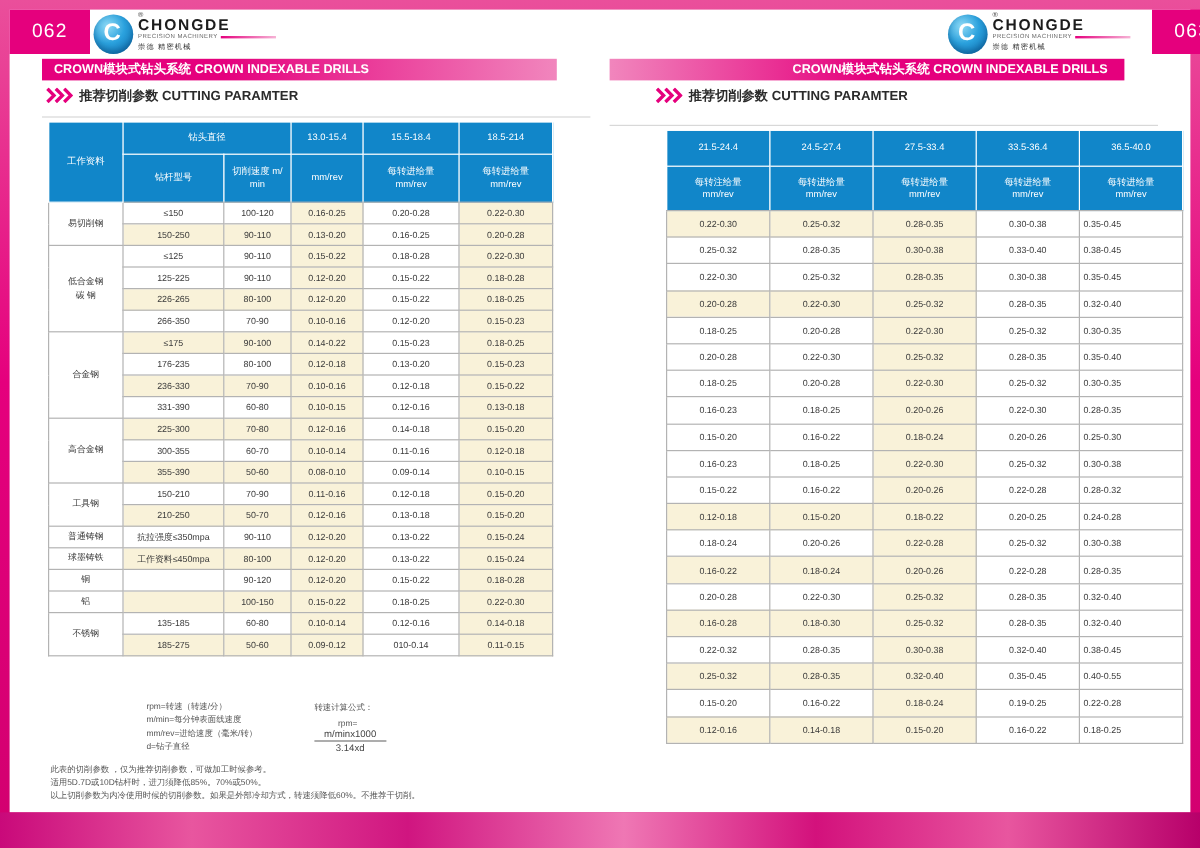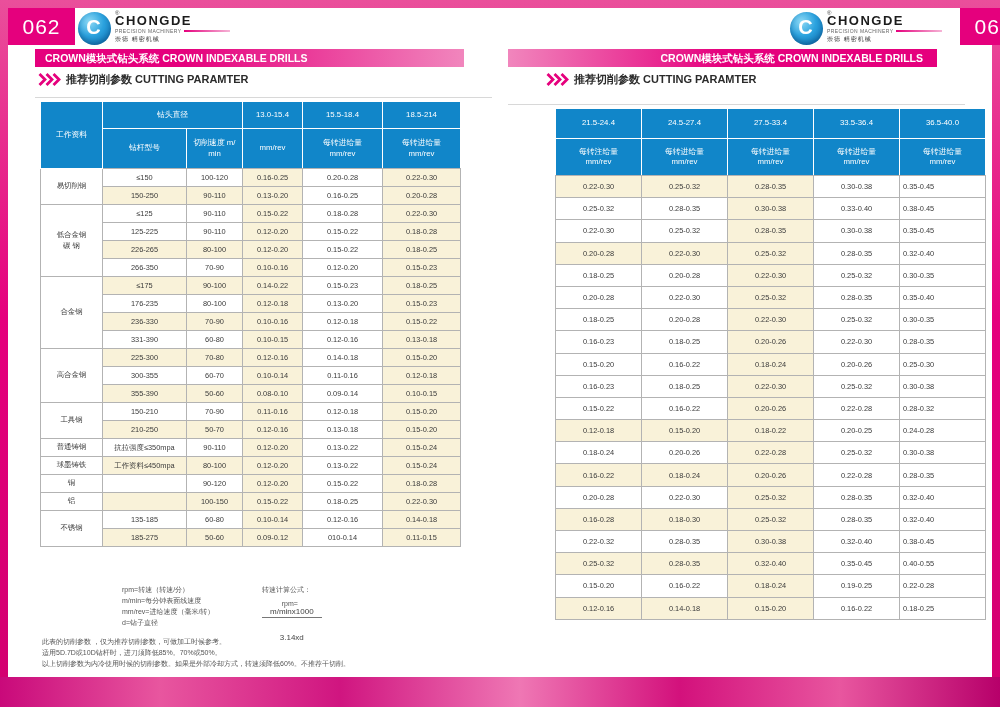--- a/index.html
+++ b/index.html
@@ -6,21 +6,21 @@
   html,body { background:#fff; }
   body { font-family:"Liberation Sans", sans-serif; }
   .canvas { position:relative; width:1000px; height:707px; overflow:hidden;
             background:linear-gradient(180deg,#ea4f9b 0%,#e5007d 45%,#d2006f 100%); }
   .sheet { position:absolute; left:8px; top:8px; width:984px; height:669px; background:#ffffff; }
 
   .footer-bar { position:absolute; left:0; bottom:0; width:1000px; height:30px;
     background:linear-gradient(90deg,#c9097a 0%,#e8569f 16%,#d01580 34%,#ef77b4 52%,#d3117c 68%,#e8569f 84%,#b7006a 100%); }
 
   .pagenum { position:absolute; top:8px; width:67px; height:37px; background:#e5007d;
-    color:#fff; font-size:21px; letter-spacing:1px; display:flex; align-items:center; justify-content:center; }
+    color:#fff; font-size:16px; letter-spacing:1px; display:flex; align-items:center; justify-content:center; }
   .pagenum.pn-left { left:8px; }
   .pagenum.pn-right { left:960px; }
 
   .banner { position:absolute; top:49px; width:429px; height:18px; color:#fff;
     font-size:10.5px; font-weight:bold; line-height:18px; white-space:nowrap; }
   .banner.b-left { left:35px; background:linear-gradient(90deg,#e5007d 35%,#f186bd 100%); padding-left:10px; text-align:left; }
   .banner.b-right { left:508px; background:linear-gradient(90deg,#f186bd 0%,#e5007d 50%); padding-right:14px; text-align:right; }
 
   .logo { position:absolute; top:9px; height:38px; display:flex; align-items:center; }
   .logo.l-left { left:78px; }
@@ -66,21 +66,21 @@
   .tbl.tright thead tr.sub th { height:37px; }
   .tbl.tright tbody td { height:22.2px; }
   .tbl.tright tbody td:last-child { text-align:left; padding-left:3px; }
 
   .legend { position:absolute; left:122px; top:585px; font-size:7px; color:#555; line-height:1.55; }
   .formula { position:absolute; left:262px; top:585px; font-size:7px; color:#555; }
   .formula-title { margin-bottom:5px; }
   .formula-row { display:flex; align-items:center;flex-direction:column; }
   .formula-lhs { margin-right:4px; }
   .frac { display:inline-flex; flex-direction:column; text-align:center; font-size:8px; color:#444; }
-  .frac .den { border-top:1px solid #777; padding:15px 8px 0 8px; }
+  .frac .den { border-top:1px solid #777; padding:1px 8px 0 8px; }
   .frac .num { padding:0 8px 1px 8px; }
 
   .notes { position:absolute; left:42px; top:636px; font-size:7px; color:#555; line-height:1.6; }
 </style>
 </head>
 <body>
 
 <div class="canvas">
   <div class="sheet"></div>
 

